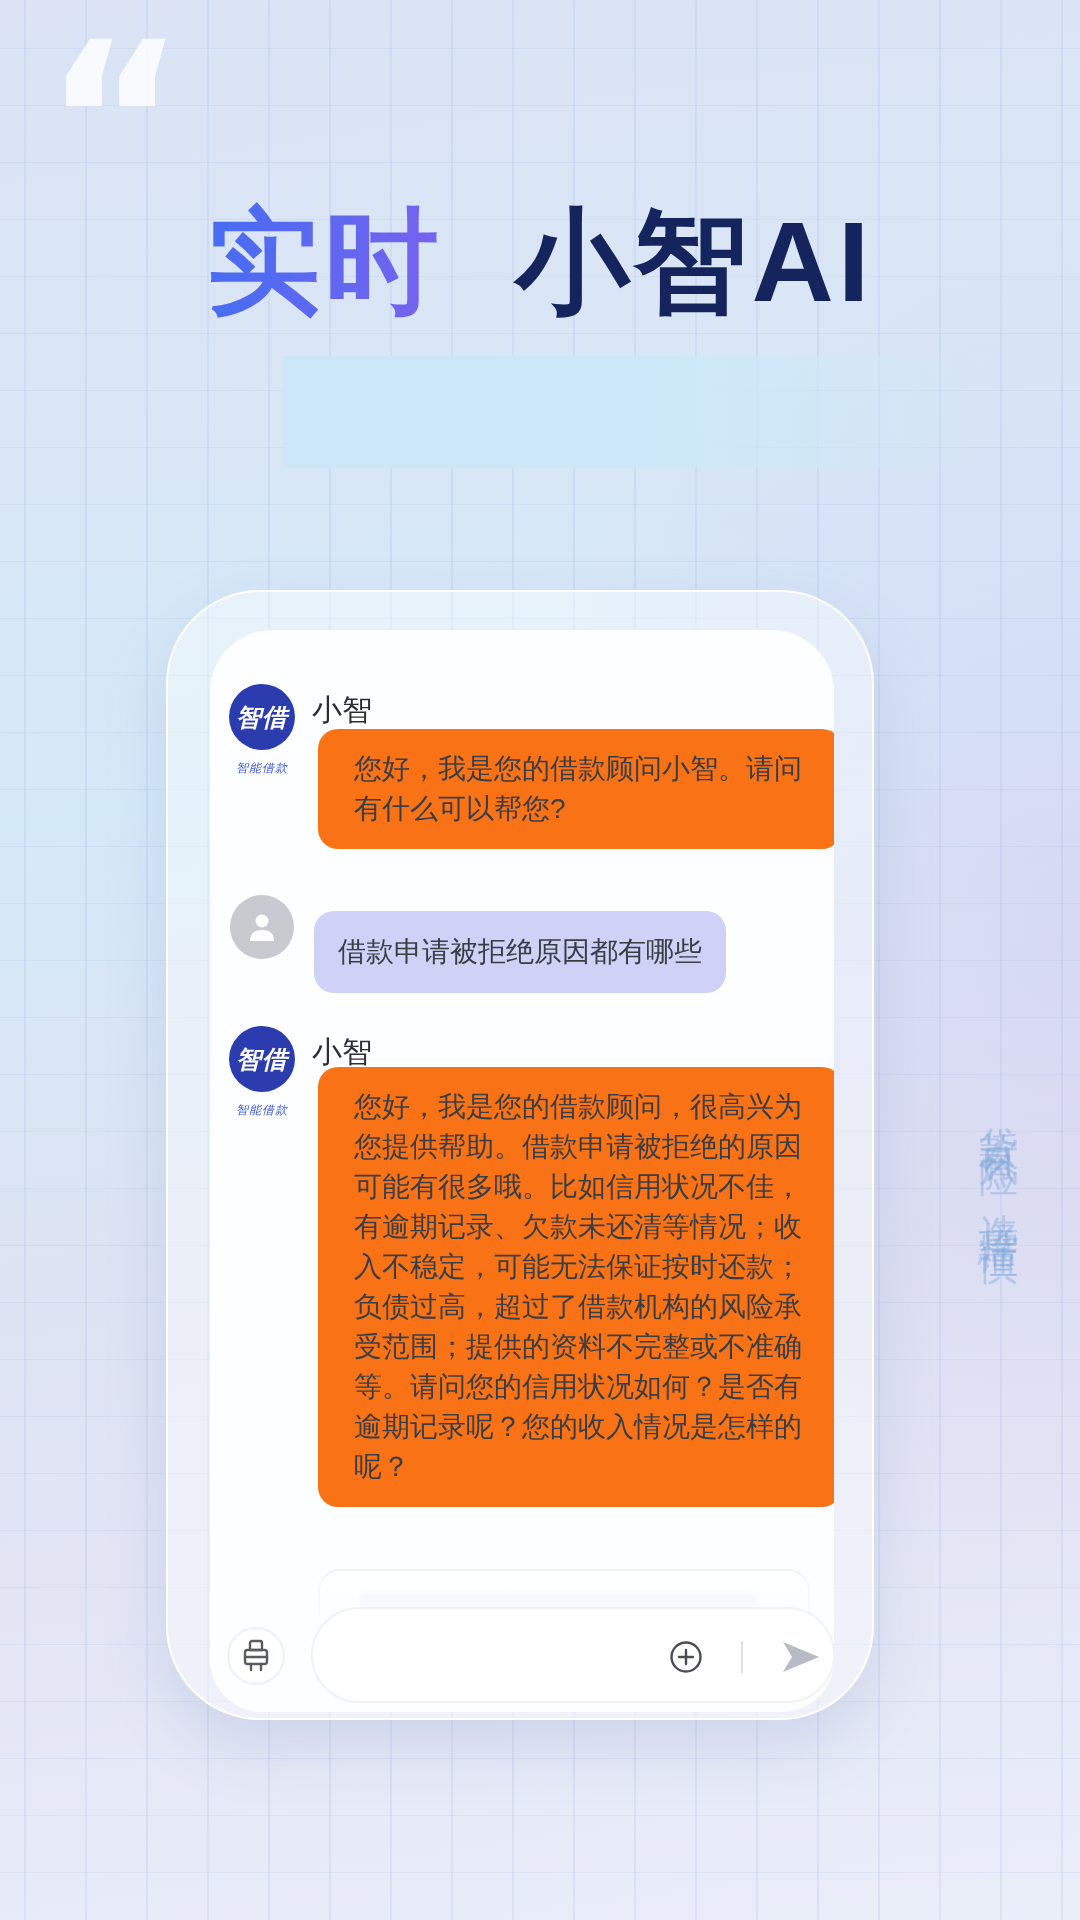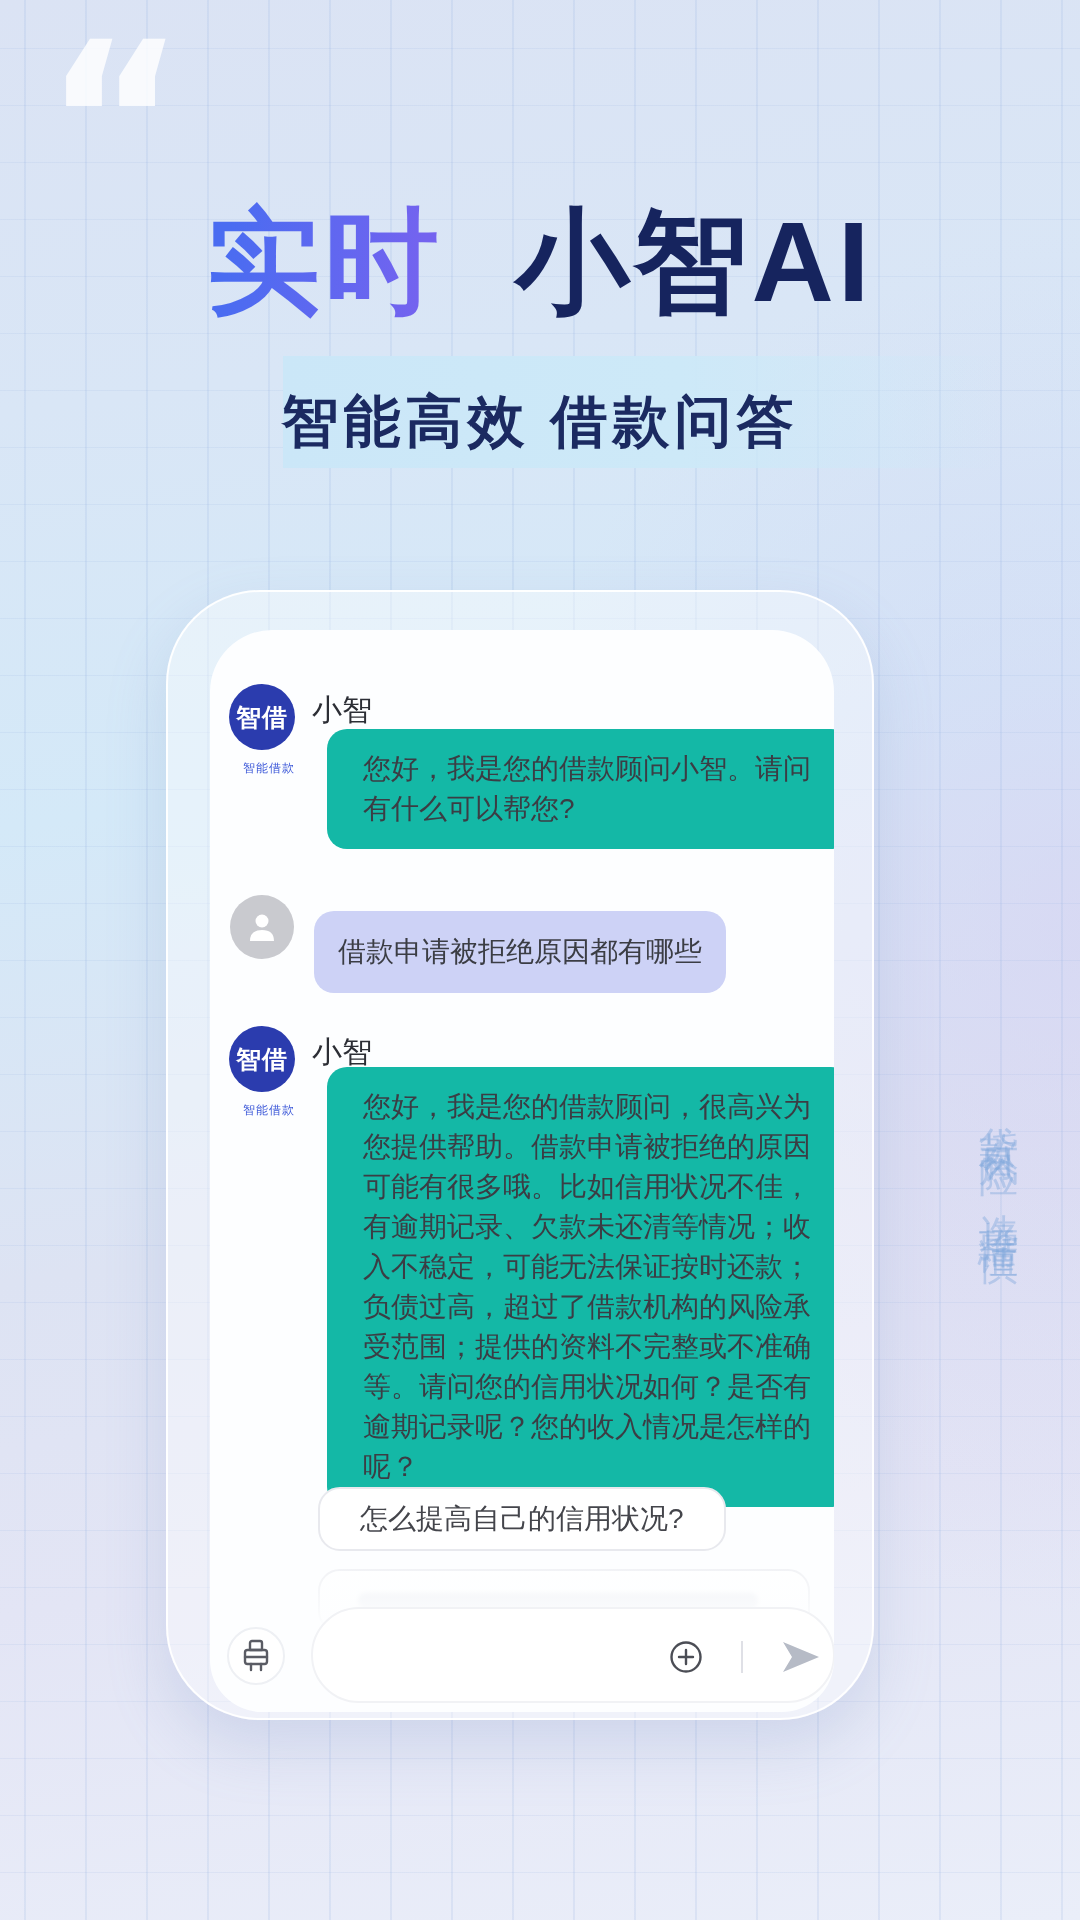--- a/index.html
+++ b/index.html
@@ -47,38 +47,38 @@
     position:absolute; left:166px; top:590px; width:708px; height:1130px;
     border-radius:94px; background:rgba(255,255,255,0.42);
     border:2.5px solid rgba(255,255,255,0.95);
     box-shadow:0 26px 60px rgba(125,145,195,0.22);
   }
   .screen {
     position:absolute; left:42px; top:38px; width:624px; height:1082px;
     background:#fdfeff; border-radius:62px 62px 52px 52px; overflow:hidden;
   }
   
-  .avatar-bot { position:absolute; width:66px; text-align:right; }
+  .avatar-bot { position:absolute; width:66px; text-align:center;font-style:italic; }
   .avatar-bot .logo {
     width:66px; height:66px; border-radius:50%; background:#2b3cae;
     color:#ffffff; font-weight:700; font-size:25px; letter-spacing:1px;
     display:flex; align-items:center; justify-content:center;
   }
   .avatar-bot .cap {
     margin-top:10px; font-size:12px; color:#3b57d8; letter-spacing:1px; white-space:nowrap;
   }
   .avatar-user {
     position:absolute; width:64px; height:64px; border-radius:50%; background:#c9cacf;
     display:flex; align-items:center; justify-content:center;
   }
   .bot-name { position:absolute; font-size:30px; color:#2c2e35; font-weight:400; }
   .bubble {
     position:absolute; font-size:28px; color:#3b3d44; border-radius:20px;
   }
-  .bubble.bot { left:117px; width:524px; background:#14b8a6; padding:20px 36px; line-height:40px; }
+  .bubble.bot { left:108px; width:524px; background:#f97316; padding:20px 36px; line-height:40px; }
   .bubble.user { left:104px; background:#cdd2f6; padding:0 24px; line-height:82px; height:82px; white-space:nowrap; }
   .chip {
     position:absolute; left:108px; height:64px; line-height:60px; padding:0 40px;
     background:#ffffff; border:2px solid #e8e9ee; border-radius:22px;
     font-size:28px; color:#44454b; white-space:nowrap;
   }
   .chip.faded { width:492px; }
   .chip.faded .ghost {
     position:absolute; left:38px; top:22px; width:400px; height:16px;
     border-radius:8px; background:#e9ebf1; filter:blur(2px);
@@ -115,21 +115,20 @@
 <body>
 
 <div class="canvas">
   <div class="grid"></div>
 
   <div class="quote">“</div>
   <div class="title">
     <span class="hl">实时</span><span class="rest">小智AI</span>
   </div>
   <div class="band"></div>
-  <div class="subtitle">智能高效 借款问答</div>
 
   <div class="phone">
     <div class="screen">
 
       <div class="avatar-bot" style="left:19px; top:54px;">
         <div class="logo">智借</div>
         <div class="cap">智能借款</div>
       </div>
       <div class="bot-name" style="left:102px; top:60px;">小智</div>
       <div class="bubble bot" style="top:99px;">您好，我是您的借款顾问小智。请问有什么可以帮您?</div>
@@ -142,21 +141,20 @@
       </div>
       <div class="bubble user" style="top:281px;">借款申请被拒绝原因都有哪些</div>
 
       <div class="avatar-bot" style="left:19px; top:396px;">
         <div class="logo">智借</div>
         <div class="cap">智能借款</div>
       </div>
       <div class="bot-name" style="left:102px; top:402px;">小智</div>
       <div class="bubble bot" style="top:437px;">您好，我是您的借款顾问，很高兴为您提供帮助。借款申请被拒绝的原因可能有很多哦。比如信用状况不佳，有逾期记录、欠款未还清等情况；收入不稳定，可能无法保证按时还款；负债过高，超过了借款机构的风险承受范围；提供的资料不完整或不准确等。请问您的信用状况如何？是否有逾期记录呢？您的收入情况是怎样的呢？</div>
 
-      <div class="chip" style="top:857px;">怎么提高自己的信用状况?</div>
       <div class="chip faded" style="top:939px;">
         <div class="ghost"></div>
       </div>
       <div class="fade-overlay"></div>
 
       <div class="brush-btn">
         <svg width="32" height="36" viewBox="0 0 32 36" fill="none" stroke="#5a5c64" stroke-width="2.4" stroke-linejoin="round" stroke-linecap="round">
           <path d="M12 3 h8 a2 2 0 0 1 2 2 v7 h-12 v-7 a2 2 0 0 1 2 -2 z"></path>
           <rect x="5" y="12" width="22" height="14" rx="2.5"></rect>
           <path d="M5 19 h22"></path>

